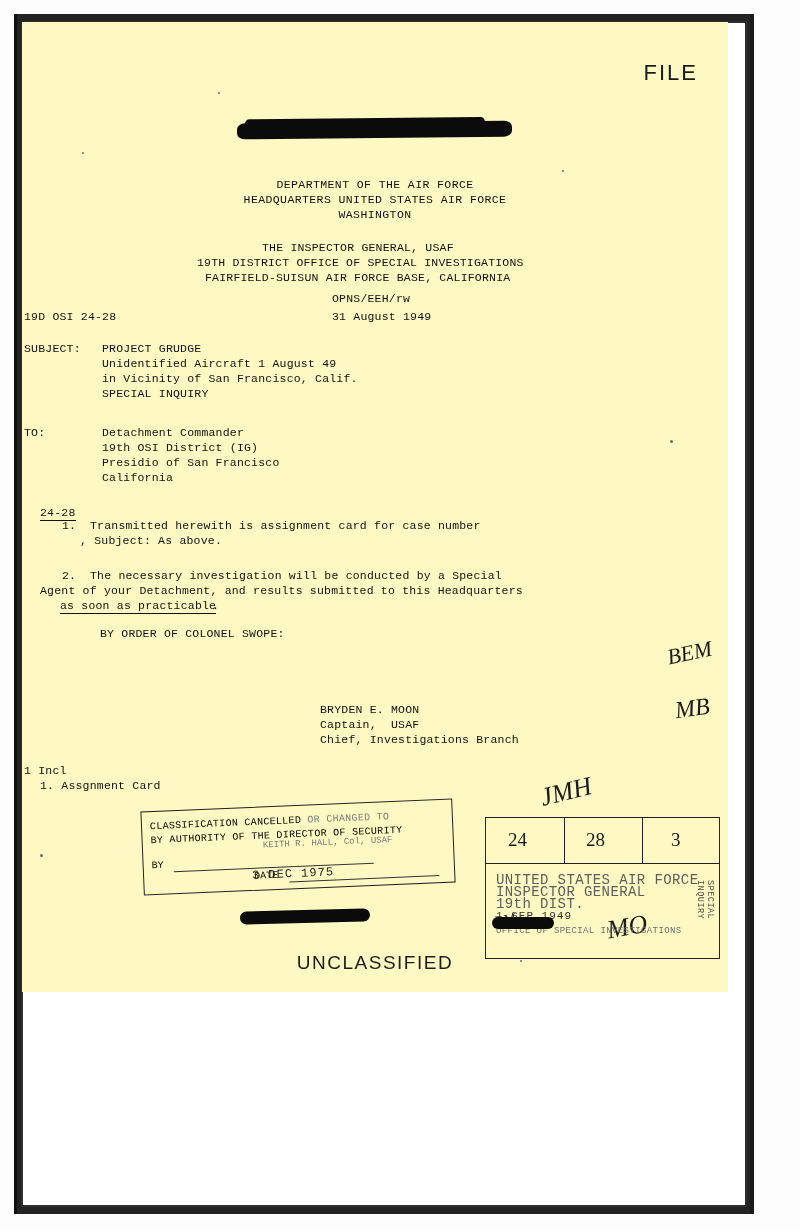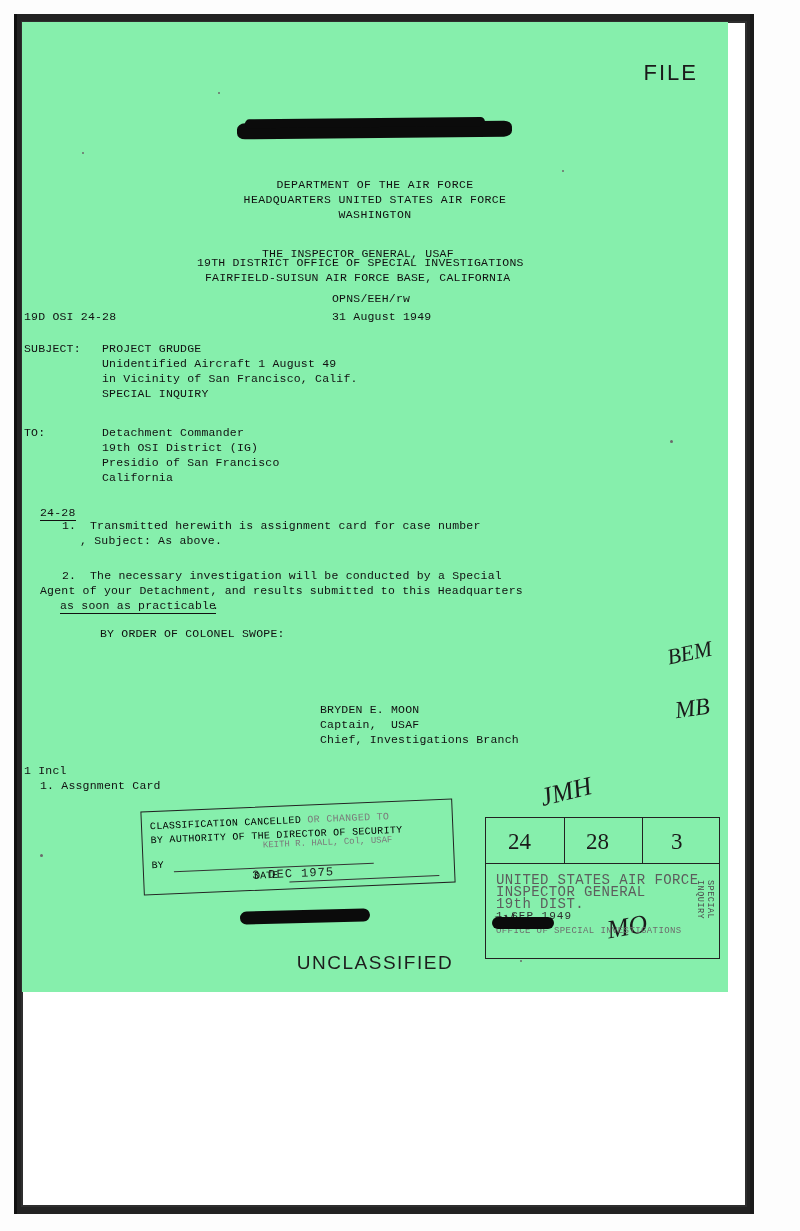--- a/index.html
+++ b/index.html
@@ -45,21 +45,21 @@
     pointer-events: none;
   }
 
   
   #paper {
     position: absolute;
     left: 22px;
     top: 22px;
     width: 706px;
     height: 970px;
-    background: #86efac;
+    background: #fef9c3;
   }
 
   .txt {
     position: absolute;
     white-space: pre;
     color: #111;
     font-family: "Liberation Mono", monospace;
     font-size: 11.5px;
     letter-spacing: 0.2px;
     line-height: 14px;
@@ -153,21 +153,21 @@
   #routing-box .divider-v1 {
     position: absolute; left: 78px; top: 0; height: 45px; border-left: 1.5px solid #222;
   }
   #routing-box .divider-v2 {
     position: absolute; left: 156px; top: 0; height: 45px; border-left: 1.5px solid #222;
   }
   #routing-box .num {
     position: absolute;
     top: 11px;
     font-family: "Liberation Serif", serif;
-    font-size: 23px;
+    font-size: 19px;
     color: #1a1a1a;
   }
   #routing-box .n1 { left: 22px; }
   #routing-box .n2 { left: 100px; }
   #routing-box .n3 { left: 185px; }
 
   #routing-box .stamp-line {
     position: absolute;
     left: 10px;
     font-size: 14px;
@@ -252,21 +252,21 @@
   <div id="paper">
 
     <div id="file-label">FILE</div>
 
     <div id="redaction-bar"></div>
 
     <div class="center-block" style="top:155px;">DEPARTMENT OF THE AIR FORCE</div>
     <div class="center-block" style="top:170px;">HEADQUARTERS UNITED STATES AIR FORCE</div>
     <div class="center-block" style="top:185px;">WASHINGTON</div>
 
-    <div class="txt" style="left:240px; top:225px;text-align:right;">THE INSPECTOR GENERAL, USAF</div>
+    <div class="txt" style="left:240px; top:219px;text-align:right;">THE INSPECTOR GENERAL, USAF</div>
     <div class="txt" style="left:175px; top:234px;">19TH DISTRICT OFFICE OF SPECIAL INVESTIGATIONS</div>
     <div class="txt" style="left:183px; top:249px;">FAIRFIELD-SUISUN AIR FORCE BASE, CALIFORNIA</div>
 
     <div class="txt" style="left:310px; top:270px;">OPNS/EEH/rw</div>
 
     <div class="txt" style="left:2px; top:288px;">19D OSI 24-28</div>
     <div class="txt" style="left:310px; top:288px;">31 August 1949</div>
 
     <div class="txt" style="left:2px; top:320px;">SUBJECT:</div>
     <div class="txt" style="left:80px; top:320px;">PROJECT GRUDGE</div>

